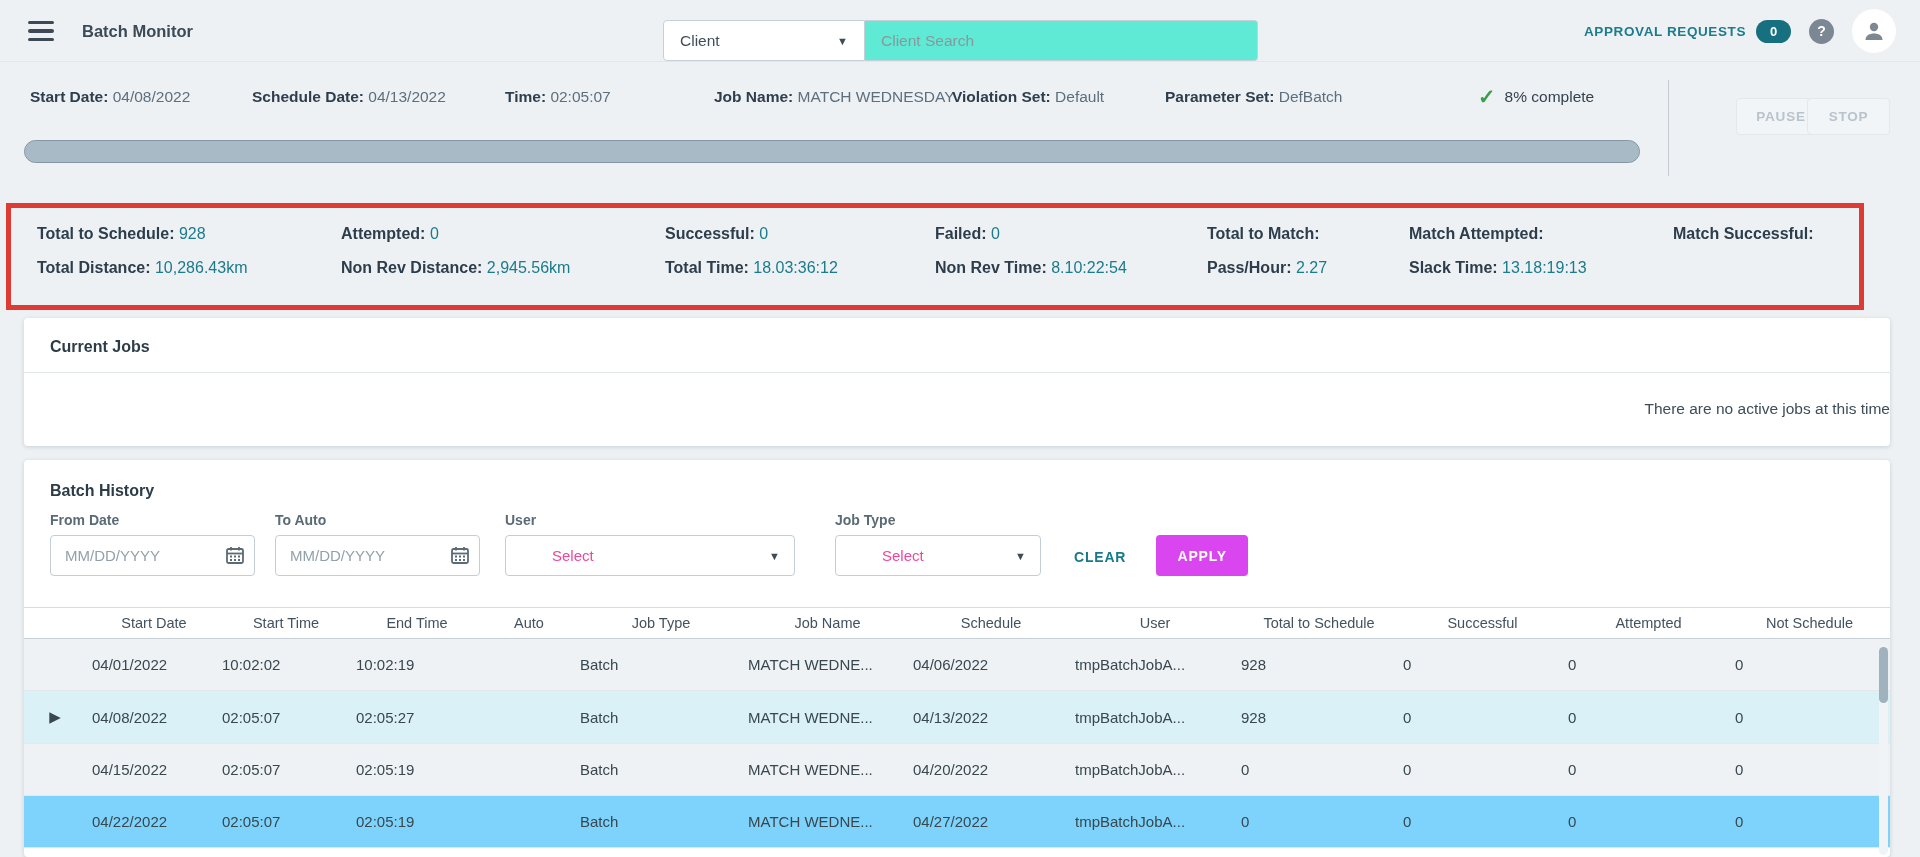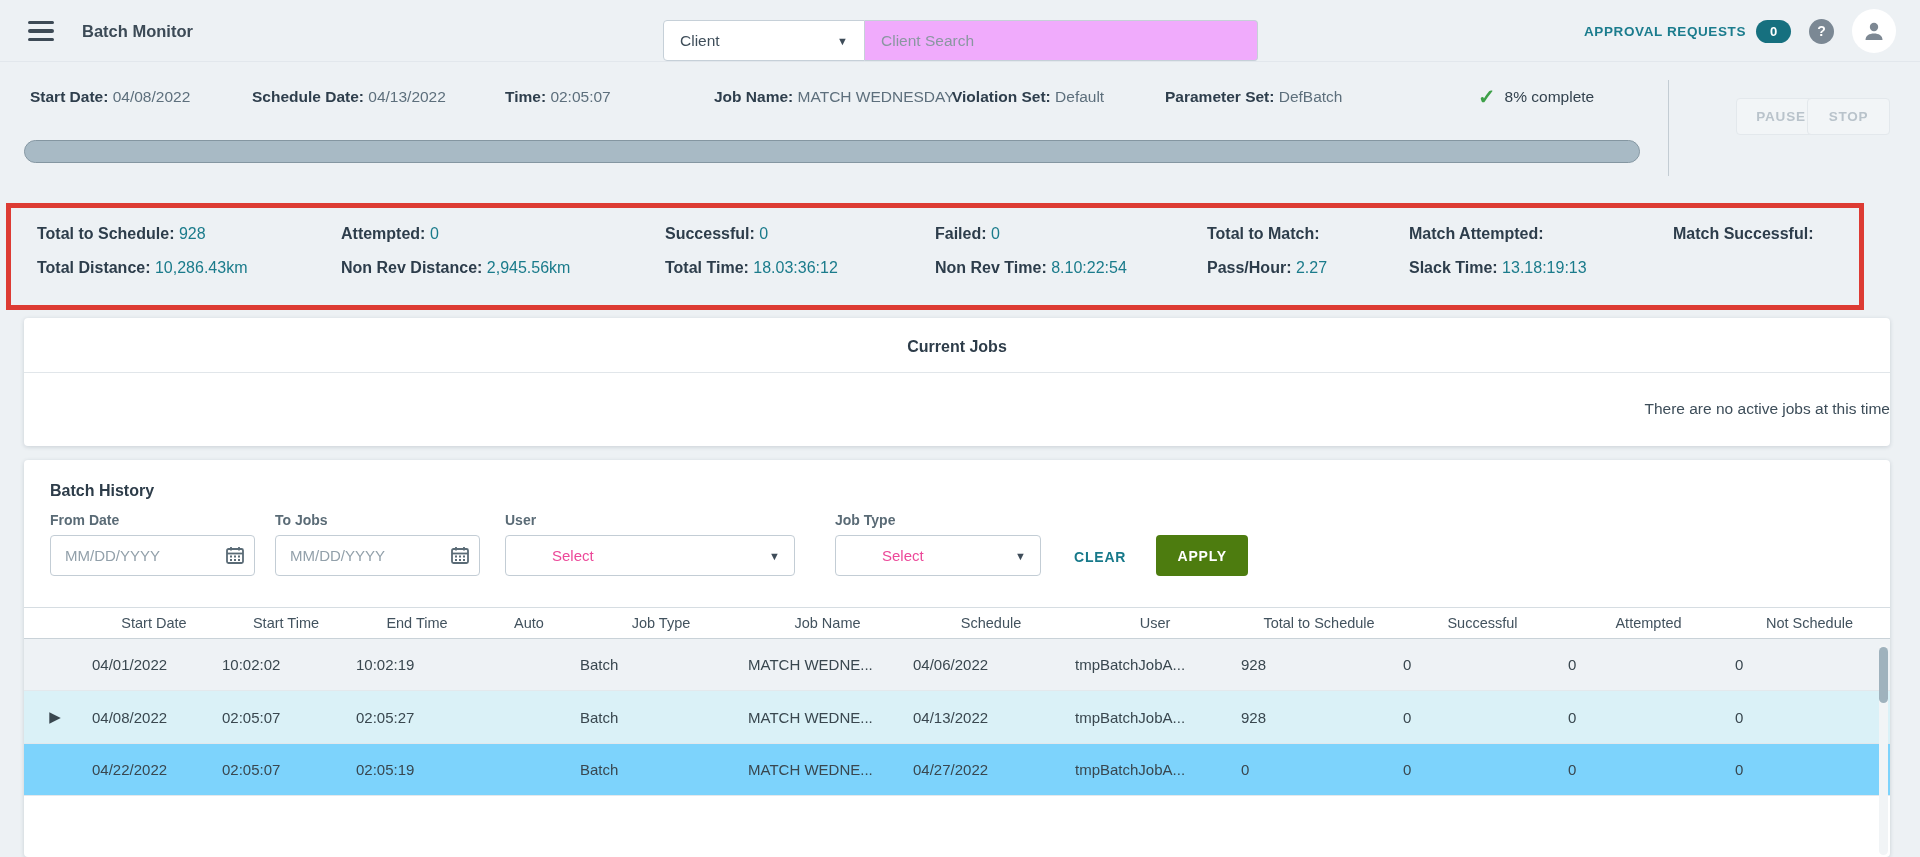--- a/index.html
+++ b/index.html
@@ -8,21 +8,21 @@
 
   
   .topbar { position:relative; height:62px; background:#edf1f4; border-bottom:1px solid #e2e7ec; }
   .hamburger { position:absolute; left:28px; top:21px; width:26px; height:20px; display:flex; flex-direction:column; justify-content:space-between; cursor:pointer; }
   .hamburger span { display:block; height:3.4px; background:#3d4a55; border-radius:2px; }
   .app-title { position:absolute; left:82px; top:22px; font-size:16.5px; font-weight:700; color:#3c4a56; }
   .client-combo { position:absolute; left:663px; top:20px; display:flex; height:41px; }
   .client-select { width:202px; background:#fff; border:1px solid #c6d0d8; border-radius:4px 0 0 4px; display:flex; align-items:center; justify-content:space-between; padding:0 16px; cursor:pointer; }
   .client-select .val { font-size:15.5px; color:#3f4e5a; }
   .caret { font-size:11px; color:#3e4c59; }
-  .client-search { width:393px; background:#f0abfc; border:1px solid #c6d0d8; border-left:none; border-radius:0 4px 4px 0; font-size:15.5px; padding:0 16px; color:#3f4e5a; font-family:"Liberation Sans", sans-serif; }
+  .client-search { width:393px; background:#5eead4; border:1px solid #c6d0d8; border-left:none; border-radius:0 4px 4px 0; font-size:15.5px; padding:0 16px; color:#3f4e5a; font-family:"Liberation Sans", sans-serif; }
   .client-search::placeholder { color:#8a97a1; }
   .topbar-right { position:absolute; right:24px; top:0; height:62px; display:flex; align-items:center; gap:18px; }
   .approval { display:flex; align-items:center; gap:10px; cursor:pointer; }
   .approval-label { font-size:13.5px; font-weight:700; letter-spacing:.6px; color:#1b7c8d; }
   .approval-badge { min-width:35px; height:23px; border-radius:12px; background:#16707f; color:#fff; font-size:13px; font-weight:700; display:flex; align-items:center; justify-content:center; padding:0 8px; }
   .help-btn { width:25px; height:25px; border-radius:50%; background:#7b8894; color:#fff; font-size:14px; font-weight:700; display:flex; align-items:center; justify-content:center; cursor:pointer; }
   .avatar { width:44px; height:44px; border-radius:50%; background:#fff; display:flex; align-items:center; justify-content:center; cursor:pointer; }
   .avatar svg { width:24px; height:24px; fill:#7d8893; }
 
   
@@ -44,39 +44,39 @@
   
   .stats-box { position:absolute; left:6px; top:203px; width:1858px; height:107px; border:5px solid #dd3b33; }
   .stats-grid { display:grid; grid-template-columns:304px 324px 270px 272px 202px 264px auto; padding:17px 0 0 26px; row-gap:16px; }
   .stat { font-size:16px; white-space:nowrap; }
   .stat .lbl { font-weight:700; color:#2d3d4b; }
   .stat .val { color:#1a7b8b; }
 
   
   .card { position:absolute; left:24px; width:1866px; background:#fff; border-radius:4px; box-shadow:0 1px 4px rgba(40,60,75,.18); }
   .current-jobs { top:318px; height:128px; }
-  .card-header { padding:20px 26px 16px 26px; font-size:16px; font-weight:700; color:#2d3c49; border-bottom:1px solid #e1e6ea;text-align:center; }
+  .card-header { padding:20px 26px 16px 26px; font-size:16px; font-weight:700; color:#2d3c49; border-bottom:1px solid #e1e6ea; }
   .empty-msg { text-align:right; padding:27px 0; font-size:15.5px; color:#3d4d59; }
 
   .batch-history { top:460px; height:397px; overflow:hidden; }
   .bh-title { padding:22px 0 0 26px; font-size:16px; font-weight:700; color:#2d3c49; }
   .filters { display:flex; align-items:flex-end; padding-left:26px; margin-top:12px; }
   .filter-col { display:flex; flex-direction:column; }
   .filter-label { font-size:14px; font-weight:700; color:#5a6b76; margin-bottom:7px; }
   .date-input-wrap { position:relative; width:205px; }
   .date-input { width:205px; height:41px; border:1px solid #c3cdd5; border-radius:4px; background:#fff; font-size:15px; color:#5e6e7a; padding:0 38px 0 14px; font-family:"Liberation Sans", sans-serif; }
   .date-input::placeholder { color:#92a0aa; }
   .cal-icon { position:absolute; right:10px; top:10px; width:20px; height:20px; cursor:pointer; }
   .select-box { height:41px; border:1px solid #c3cdd5; border-radius:4px; background:#fff; display:flex; align-items:center; justify-content:space-between; padding:0 14px; cursor:pointer; }
   .select-box .val { font-size:15px; color:#ec4899;margin-left:32px; }
   .f-from { margin-right:20px; } .f-to { margin-right:25px; }
   .f-user { margin-right:40px; } .f-user .select-box { width:290px; }
   .f-jobtype { margin-right:33px; } .f-jobtype .select-box { width:206px; }
   .clear-btn { background:none; border:none; color:#17798a; font-size:14px; font-weight:700; letter-spacing:.8px; margin:0 30px 11px 0; cursor:pointer; font-family:"Liberation Sans", sans-serif; }
-  .apply-btn { background:#4d7c0f; border:none; color:#fff; font-size:14px; font-weight:700; letter-spacing:.8px; border-radius:4px; width:92px; height:41px; cursor:pointer; font-family:"Liberation Sans", sans-serif; }
+  .apply-btn { background:#d946ef; border:none; color:#fff; font-size:14px; font-weight:700; letter-spacing:.8px; border-radius:4px; width:92px; height:41px; cursor:pointer; font-family:"Liberation Sans", sans-serif; }
 
   
   .bh-table { margin-top:31px; width:100%; border-collapse:collapse; table-layout:fixed; }
   .bh-table th { font-size:14.5px; font-weight:400; color:#42525e; text-align:center; padding:7px 6px 7px 0; border-top:1px solid #d6dde2; border-bottom:1px solid #c9d2d8; white-space:nowrap; overflow:hidden; }
   .bh-table td { font-size:15px; color:#39474f; padding:17px 6px 17px 0; border-bottom:1px solid #e3e8ec; white-space:nowrap; overflow:hidden; }
   .bh-table tr.odd td { background:#eef2f5; }
   .bh-table tr.even td { background:#7dd3fc; }
   .bh-table tr.selected td { background:#daf1f7; }
   .expand-cell { text-align:center; font-size:13px; color:#1b1b1b; }
   .scrollbar-track { position:absolute; right:2px; top:184px; width:9px; bottom:2px; background:#f1f4f6; border-radius:5px; }
@@ -182,21 +182,21 @@
               <rect x="13" y="10.5" width="2" height="2"></rect>
               <rect x="5" y="14" width="2" height="2"></rect>
               <rect x="9" y="14" width="2" height="2"></rect>
               <rect x="13" y="14" width="2" height="2"></rect>
             </g>
         </svg>
       </div>
     </div>
 
     <div class="filter-col f-to">
-      <span class="filter-label">To Jobs</span>
+      <span class="filter-label">To Auto</span>
       <div class="date-input-wrap">
         <input class="date-input" placeholder="MM/DD/YYYY" style="">
         <svg class="cal-icon" viewBox="0 0 20 20" fill="none" stroke="#5a6b76" stroke-width="1.8">
           <rect x="2" y="4" width="16" height="14" rx="1.5"></rect>
             <line x1="2" y1="8.5" x2="18" y2="8.5"></line>
             <line x1="6" y1="2" x2="6" y2="5.5"></line>
             <line x1="14" y1="2" x2="14" y2="5.5"></line>
           <g stroke="none" fill="#5a6b76">
               <rect x="5" y="10.5" width="2" height="2"></rect>
               <rect x="9" y="10.5" width="2" height="2"></rect>
@@ -286,20 +286,35 @@
           <td></td>
           <td>Batch</td>
           <td>MATCH WEDNE...</td>
           <td>04/13/2022</td>
           <td>tmpBatchJobA...</td>
           <td>928</td>
           <td>0</td>
           <td>0</td>
           <td>0</td>
         </tr>
+        <tr class="odd">
+          <td class="expand-cell"></td>
+          <td>04/15/2022</td>
+          <td>02:05:07</td>
+          <td>02:05:19</td>
+          <td></td>
+          <td>Batch</td>
+          <td>MATCH WEDNE...</td>
+          <td>04/20/2022</td>
+          <td>tmpBatchJobA...</td>
+          <td>0</td>
+          <td>0</td>
+          <td>0</td>
+          <td>0</td>
+        </tr>
         <tr class="even">
           <td class="expand-cell"></td>
           <td>04/22/2022</td>
           <td>02:05:07</td>
           <td>02:05:19</td>
           <td></td>
           <td>Batch</td>
           <td>MATCH WEDNE...</td>
           <td>04/27/2022</td>
           <td>tmpBatchJobA...</td>

